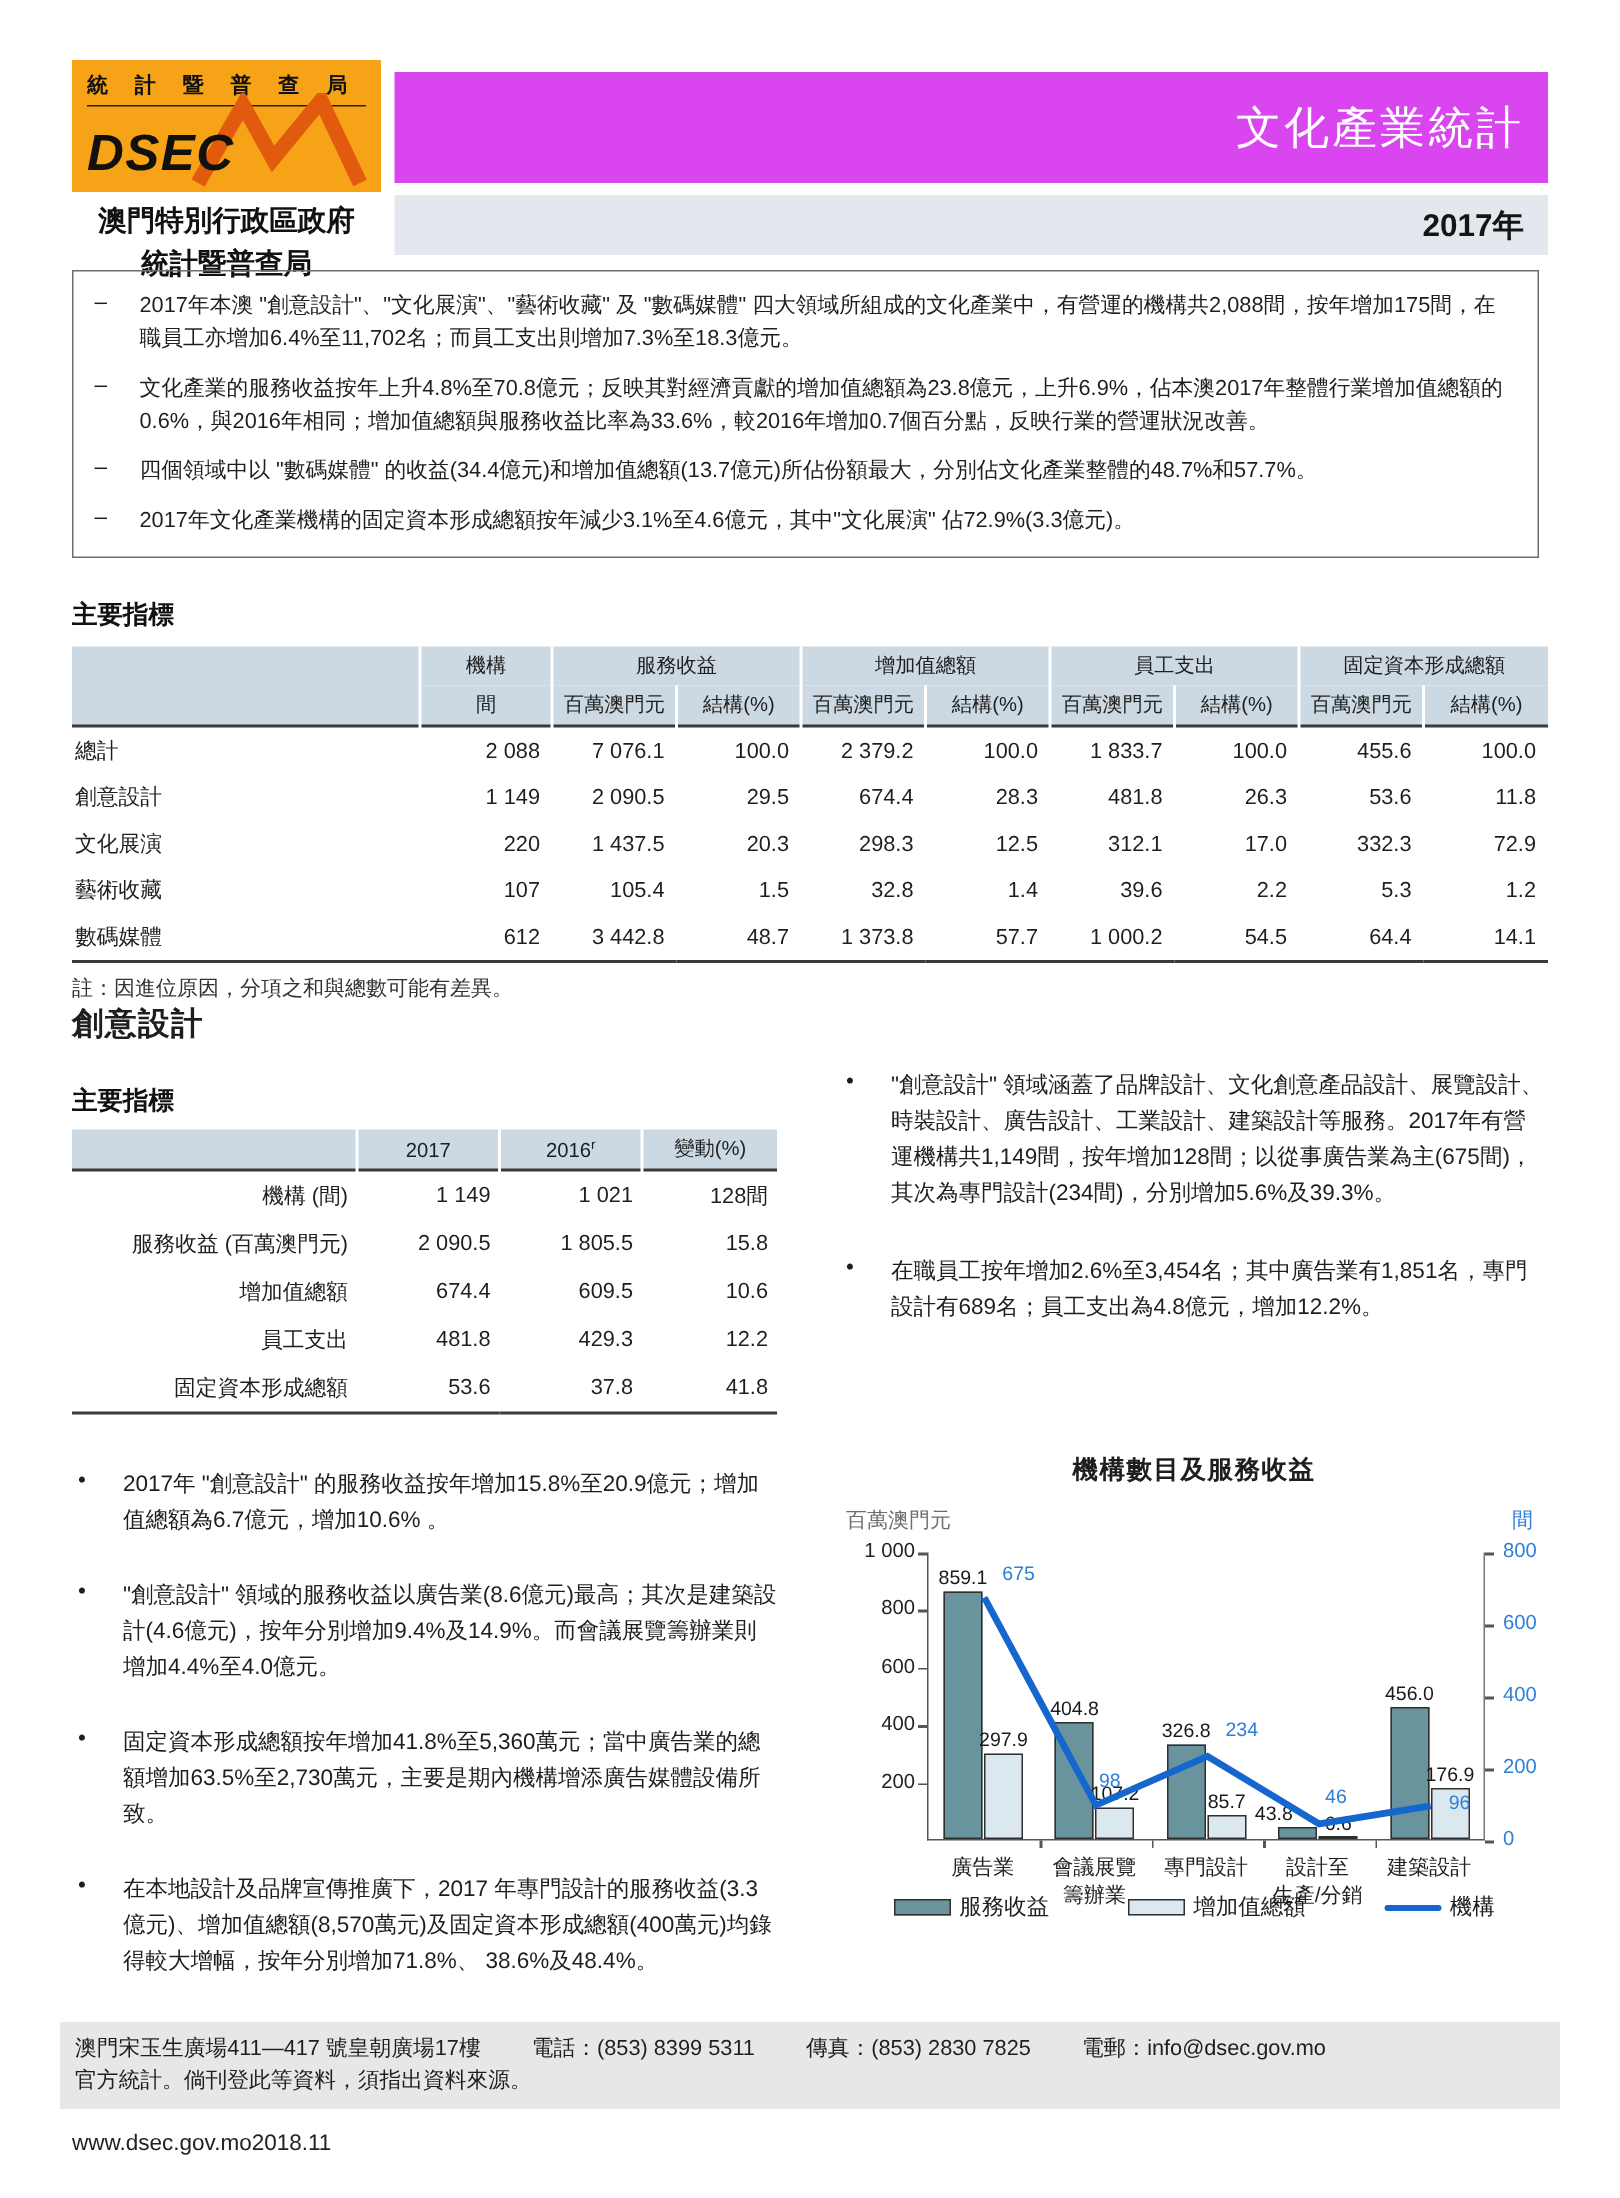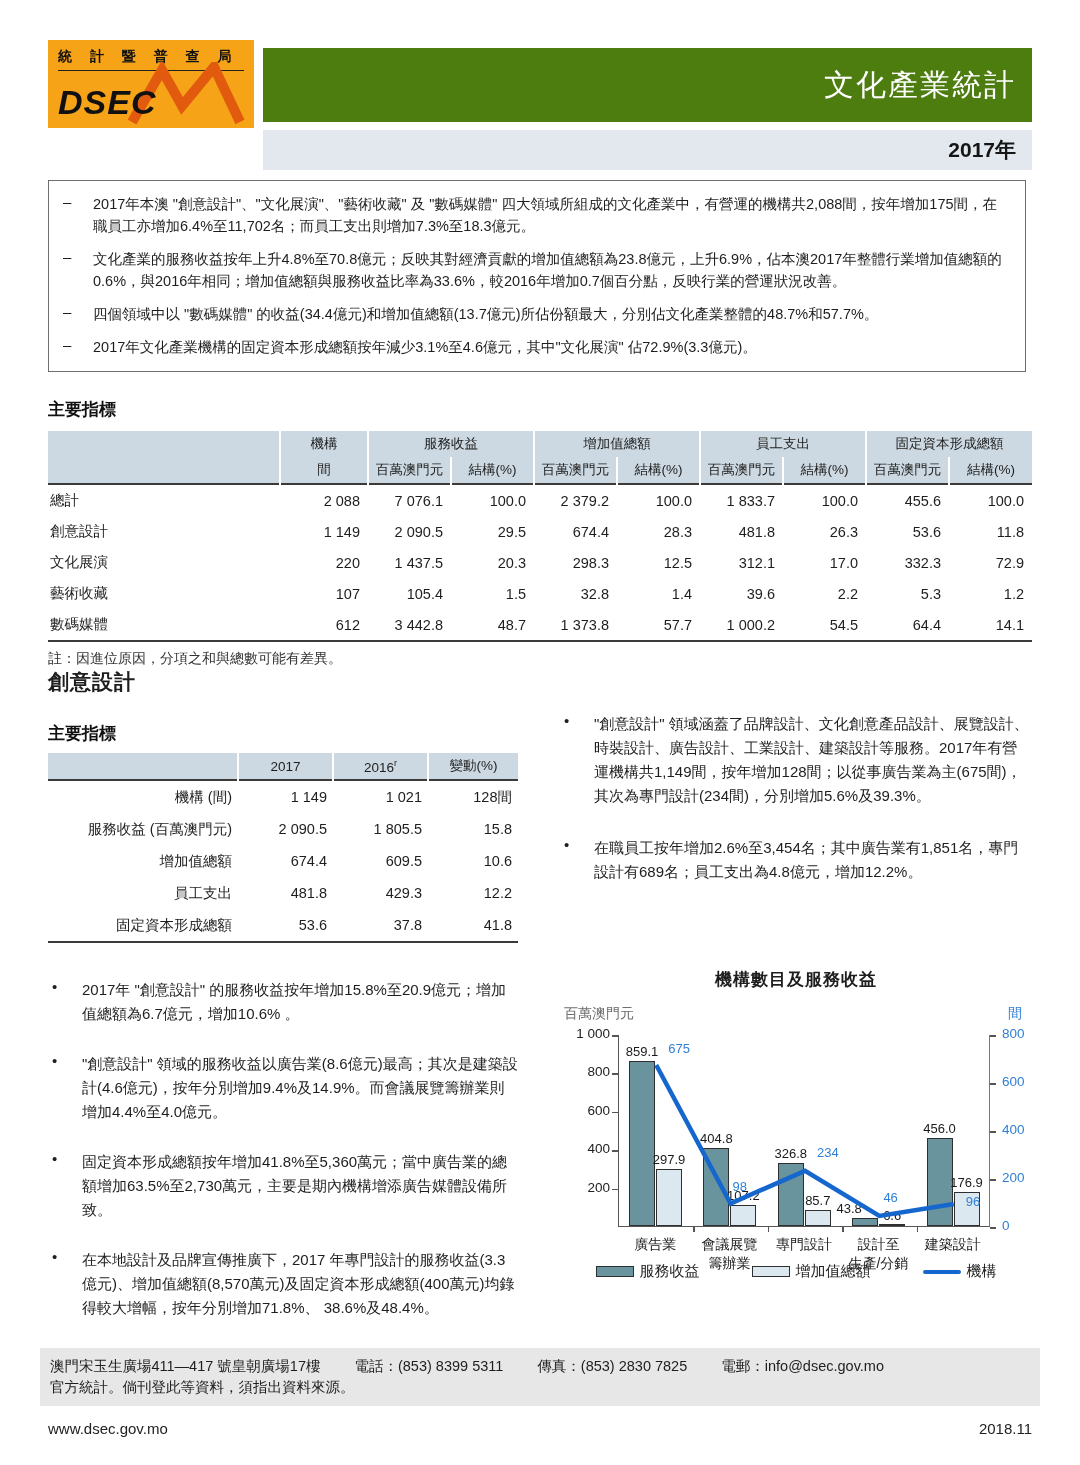--- a/index.html
+++ b/index.html
@@ -80,37 +80,39 @@
   .legend { position:absolute; left:0; top:306px; width:100%; display:flex; justify-content:center; gap:52px; }
   .leg-item { display:flex; align-items:center; gap:6px; font-size:15px; }
   .swatch-bar { width:38px; height:11px; border:1px solid #2f2f2f; }
   .swatch-line { width:38px; height:4px; border-radius:2px; }
 
   
   .footer-band { position:absolute; left:40px; top:1348px; width:1000px; height:58px;
                  padding:8px 10px; font-size:14.5px; line-height:21px; }
   .f-line1 { display:flex; gap:34px; flex-wrap:nowrap; white-space:nowrap; }
   .bottom-row { position:absolute; left:48px; top:1420px; width:984px; display:flex;
-                justify-content:space-between; font-size:15px; color:#222; }
+                justify-content:flex-start; font-size:15px; color:#222; }
 </style>
 </head>
 <body>
 
 <div class="page">
 
   <div class="logo-box" id="logo-box" style="background: rgb(246, 163, 24);">
     <div class="logo-bureau">統 計 暨 普 查 局</div>
     <svg class="logo-zigzag" width="124" height="66" viewBox="0 0 124 66">
       <polyline id="zigzag-line" points="6,60 36,8 56,44 88,5 114,60" fill="none" stroke="#E25A0E" stroke-width="10" stroke-linejoin="miter"></polyline>
     </svg>
     <div class="logo-acronym">DSEC</div>
   </div>
   <div class="gov-lines">
-  </div>
-  <div class="title-band" id="title-band" style="background: #4d7c0f;">
+    <div>澳門特別行政區政府</div>
+    <div>統計暨普查局</div>
+  </div>
+  <div class="title-band" id="title-band" style="background: #d946ef;">
     <span>文化產業統計</span>
   </div>
   <div class="year-band" id="year-band" style="background: rgb(226, 232, 238);">
     <span>2017年</span>
   </div>
 
   <div class="summary-box" id="summary-box">
       <div class="s-item">
         <span class="s-dash">–</span>
         <span class="s-text">2017年本澳 "創意設計"、"文化展演"、"藝術收藏" 及 "數碼媒體" 四大領域所組成的文化產業中，有營運的機構共2,088間，按年增加175間，在職員工亦增加6.4%至11,702名；而員工支出則增加7.3%至18.3億元。</span>

